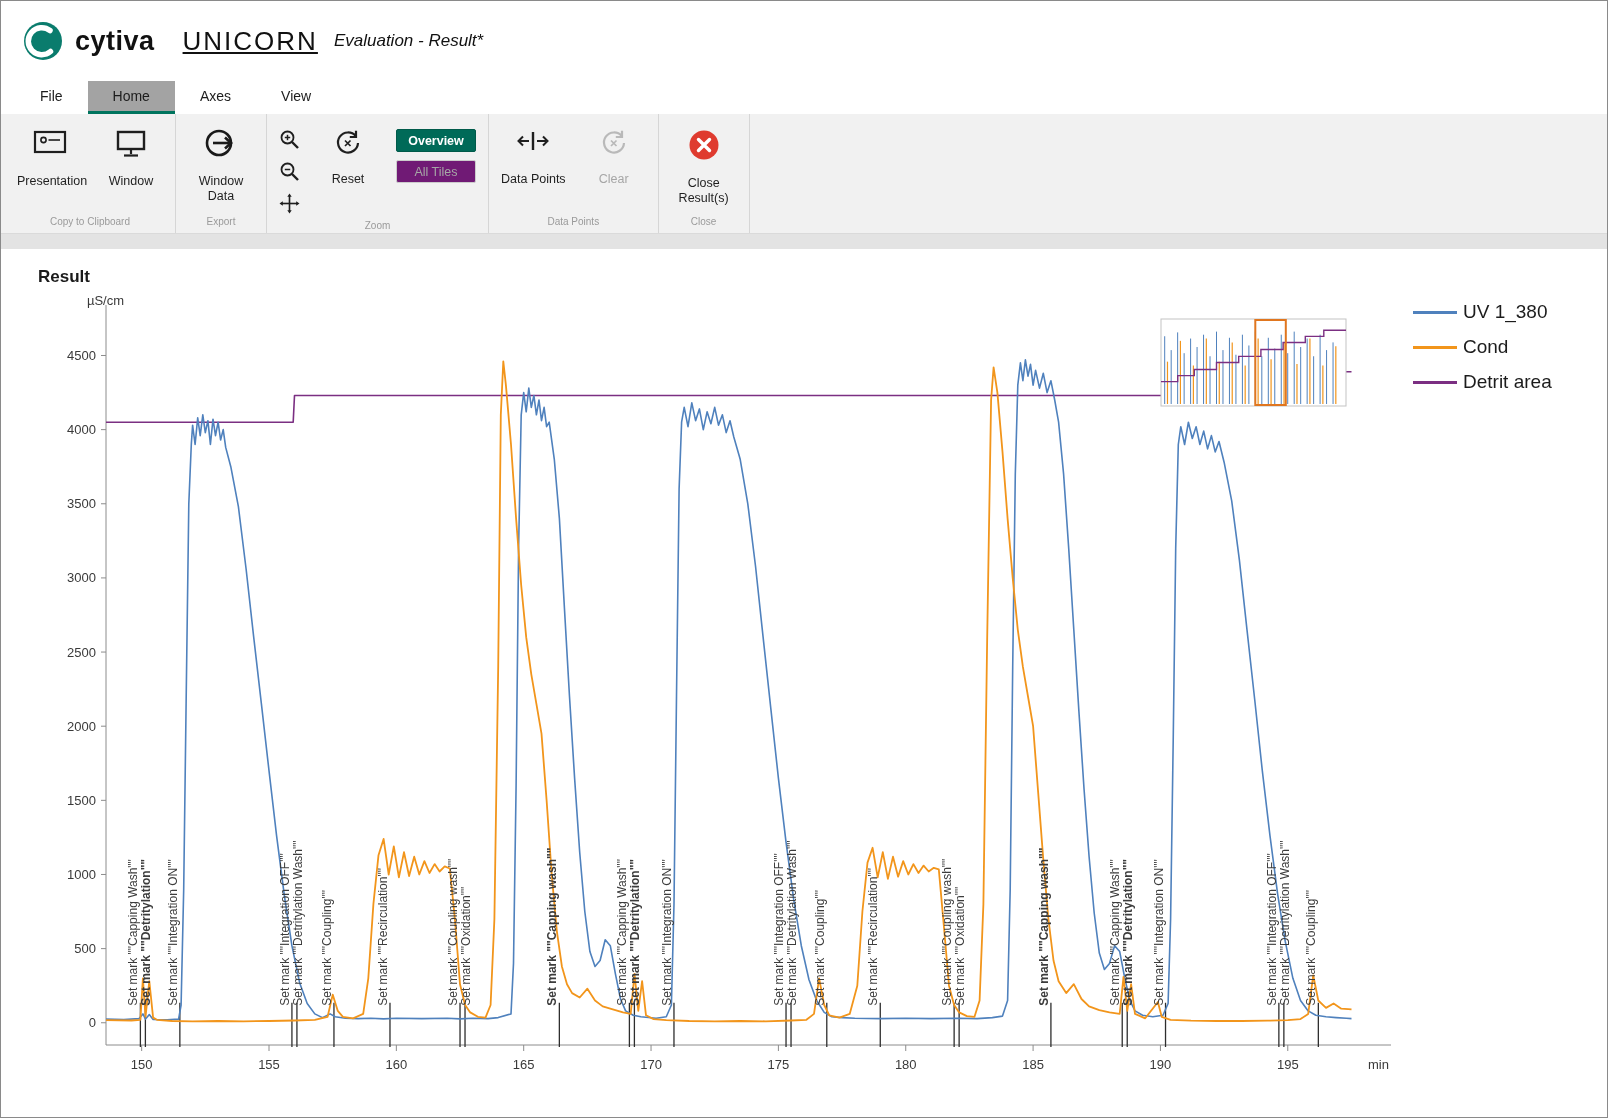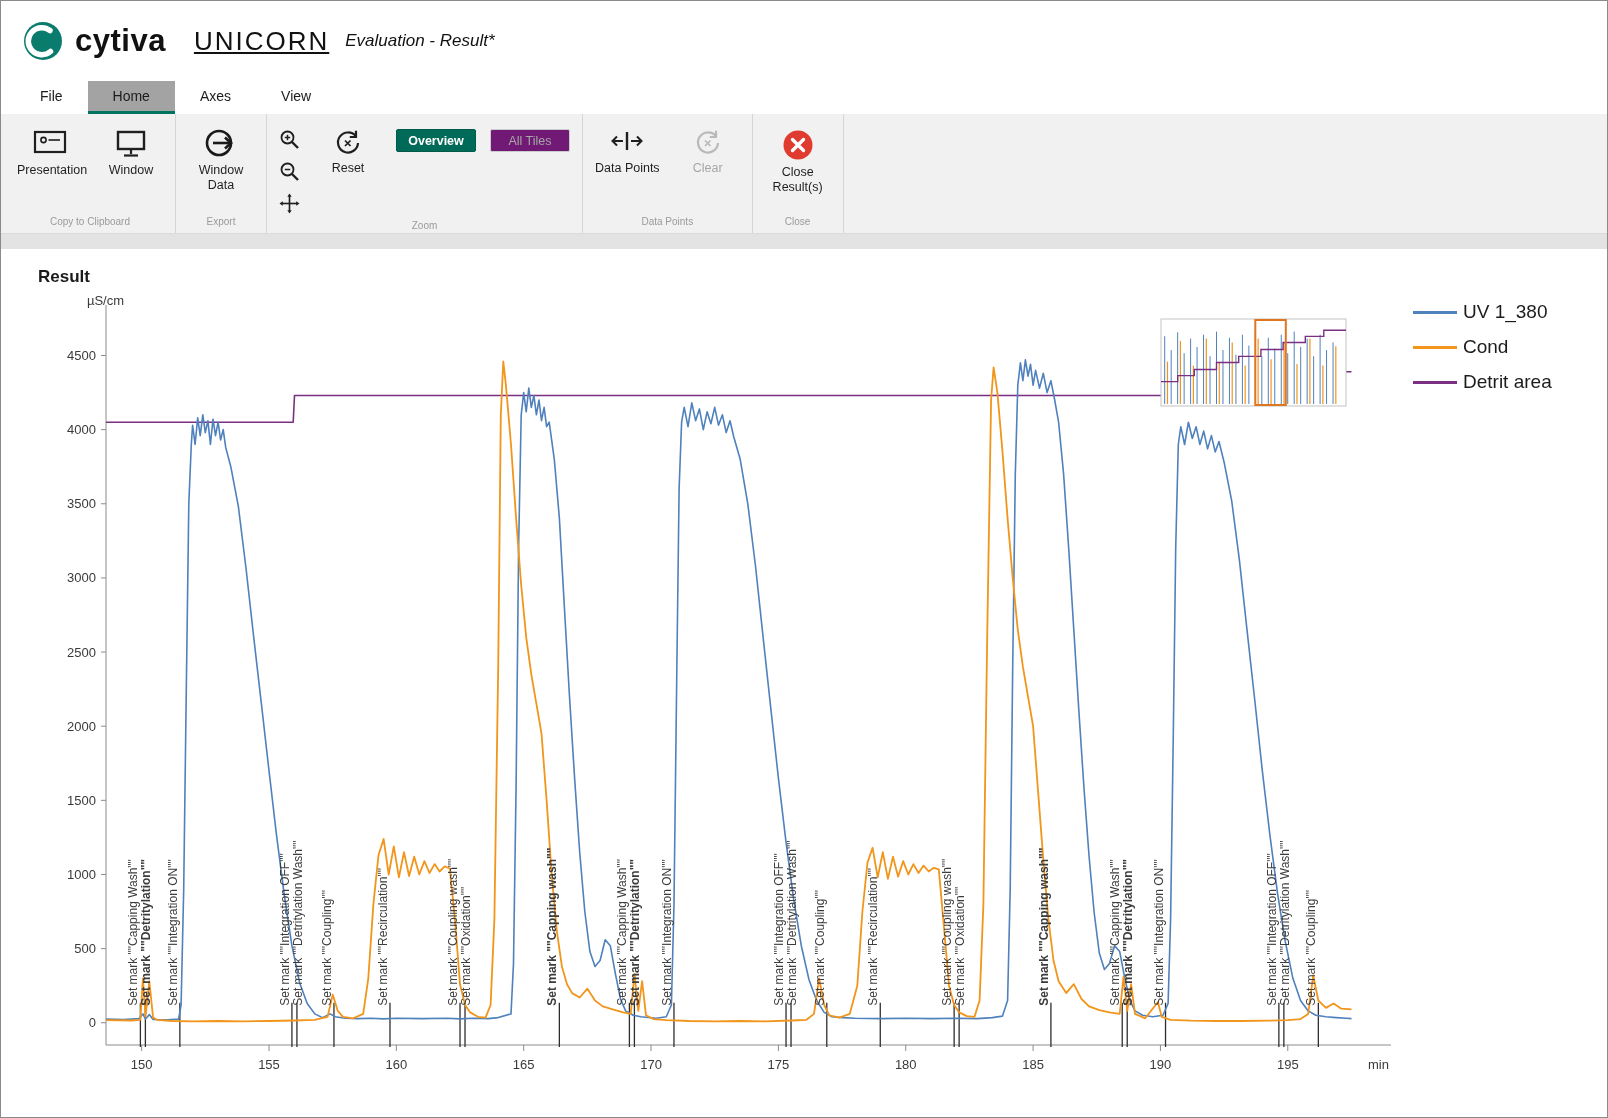--- a/index.html
+++ b/index.html
@@ -1,37 +1,37 @@
 <!DOCTYPE html>
 <html><head>
 <meta charset="utf-8">
 <style>
   html,body{margin:0;padding:0;background:#fff;}
   .page{position:relative;width:1606px;height:1116px;border:1px solid #8a8a8a;background:#fff;
         font-family:"Liberation Sans",sans-serif;color:#1c1c1c;overflow:hidden;}
   
   .header{position:absolute;left:0;top:0;right:0;height:80px;background:#fff;display:flex;align-items:center;padding-left:22px;}
   .logo{width:40px;height:40px;margin-right:12px;}
-  .brand{font-size:31px;font-weight:bold;letter-spacing:.5px;color:#111;}
+  .brand{font-size:27px;font-weight:bold;letter-spacing:.5px;color:#111;}
   .product{font-size:26px;letter-spacing:2px;margin-left:28px;color:#111;text-decoration:underline;}
   .subtitle{font-size:17px;font-style:italic;margin-left:16px;color:#111;}
   
   .tabs{position:absolute;top:80px;left:0;right:0;height:33px;display:flex;padding-left:14px;background:#fff;}
   .tab{padding:7px 25px 4px;font-size:14px;cursor:default;}
   .tab.active{background:#a3a3a3;border-bottom:3px solid #00745e;}
   
   .ribbon{position:absolute;top:113px;left:0;right:0;height:119px;background:#f1f1f1;display:flex;align-items:stretch;padding-left:4px;border-bottom:1px solid #dadada;}
   .rgroup{display:flex;flex-direction:column;border-right:1px solid #d6d6d6;padding:14px 12px 2px;}
   .rgroup-items{display:flex;gap:16px;align-items:flex-start;justify-content:center;flex:1;}
   .rgroup-caption{text-align:center;color:#9a9a9a;font-size:10px;padding:2px 0 4px;white-space:nowrap;}
-  .rbtn{display:flex;flex-direction:column;align-items:center;gap:0;font-size:12.5px;color:#1f1f1f;min-width:64px;text-align:center;line-height:1.15;}
+  .rbtn{display:flex;flex-direction:column;align-items:center;gap:11px;font-size:12.5px;color:#1f1f1f;min-width:64px;text-align:center;line-height:1.15;}
   .rbtn .lbl{max-width:66px;}
   .rbtn.disabled{color:#a6a6a6;}
   .zoom-stack{display:flex;flex-direction:column;gap:7px;align-items:center;padding-top:1px;}
-  .btncol{display:flex;flex-direction:row;gap:14px;padding-top:1px;}
+  .btncol{display:flex;flex-direction:column;gap:8px;padding-top:1px;}
   .pill{width:80px;height:23px;font-size:12.5px;border:1px solid transparent;border-radius:2px;font-family:"Liberation Sans",sans-serif;}
   .pill.active{background:#006a58;color:#fff;font-weight:bold;border-color:#005a4a;}
   .pill.disabled{background:#701a75;color:#a6a6a6;border-color:#cccccc;}
   .strip{position:absolute;top:233px;left:0;right:0;height:15px;background:#e3e3e3;}
   
   .result-title{position:absolute;left:37px;top:266px;font-size:17px;font-weight:bold;color:#1b1b1b;}
   #chart-svg{position:absolute;left:28px;top:292px;}
   .legend{position:absolute;left:1412px;top:300px;display:flex;flex-direction:column;gap:13px;}
   .legend-row{display:flex;align-items:center;gap:6px;font-size:19px;color:#1c1c1c;}
   .legend-line{display:inline-block;width:44px;height:3px;}

